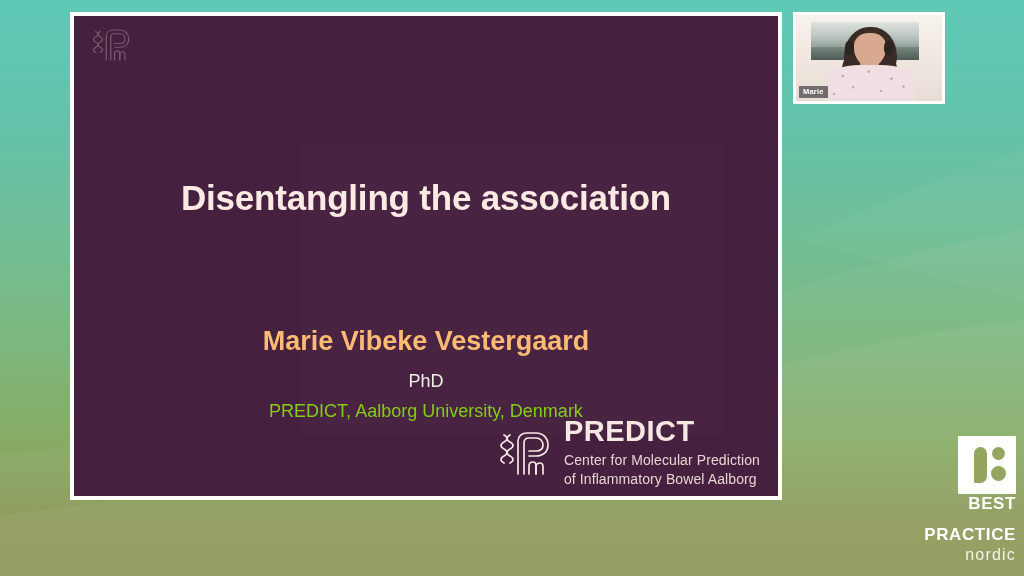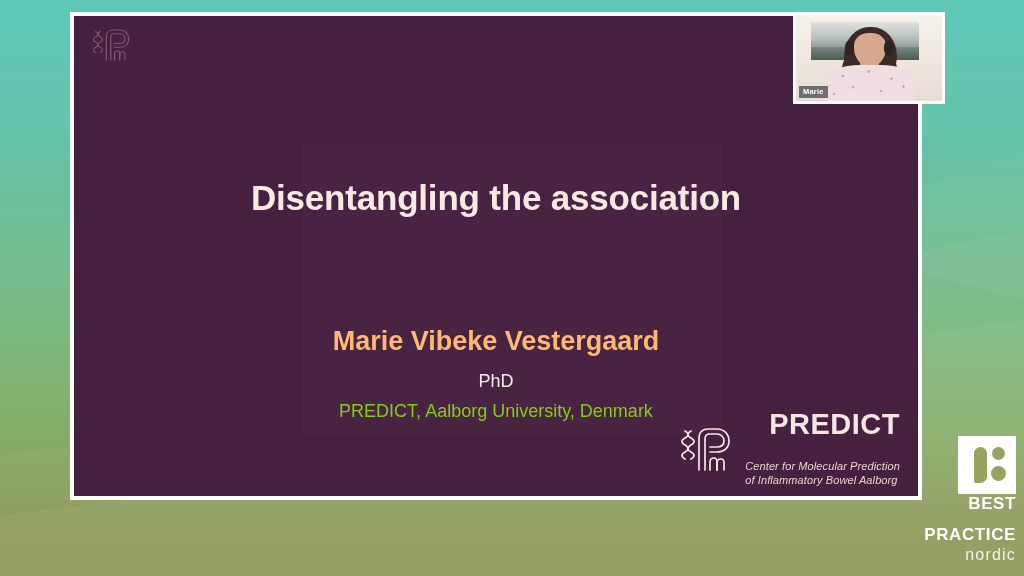--- a/index.html
+++ b/index.html
@@ -32,21 +32,21 @@
     position: absolute;
     inset: 0;
     pointer-events: none;
   }
 
   
   .slide-frame {
     position: absolute;
     left: 70px;
     top: 12px;
-    width: 852px;
+    width: 712px;
     height: 488px;
     background: #ffffff;
     padding: 4px;
     box-sizing: border-box;
   }
   .slide {
     position: relative;
     width: 100%;
     height: 100%;
     background: #46203f;
@@ -119,34 +119,33 @@
   
   .predict-logo {
     position: absolute;
     right: 18px;
     bottom: 8px;
     display: flex;
     align-items: center;
     gap: 8px;
   }
   .predict-mark { width: 58px; height: 56px; flex: none; }
-  .predict-text { display: flex; flex-direction: column; line-height: 1; align-items: flex-end; }
+  .predict-text { display: flex; flex-direction: column; line-height: 1; }
   .predict-word {
     color: #f6e7e2;
     font-size: 29px;
     font-weight: bold;
     letter-spacing: 0.5px;
   }
   .predict-sub {
     color: #e7d5d0;
-    font-size: 11px;
+    font-size: 14px;
     line-height: 1.32;
-    margin-top: 20px;
+    margin-top: 5px;
     letter-spacing: 0.1px;
-    font-style: italic;
   }
   .predict-sub span { display: block; }
 
   
   .webcam {
     position: absolute;
     left: 793px;
     top: 12px;
     width: 152px;
     height: 92px;

